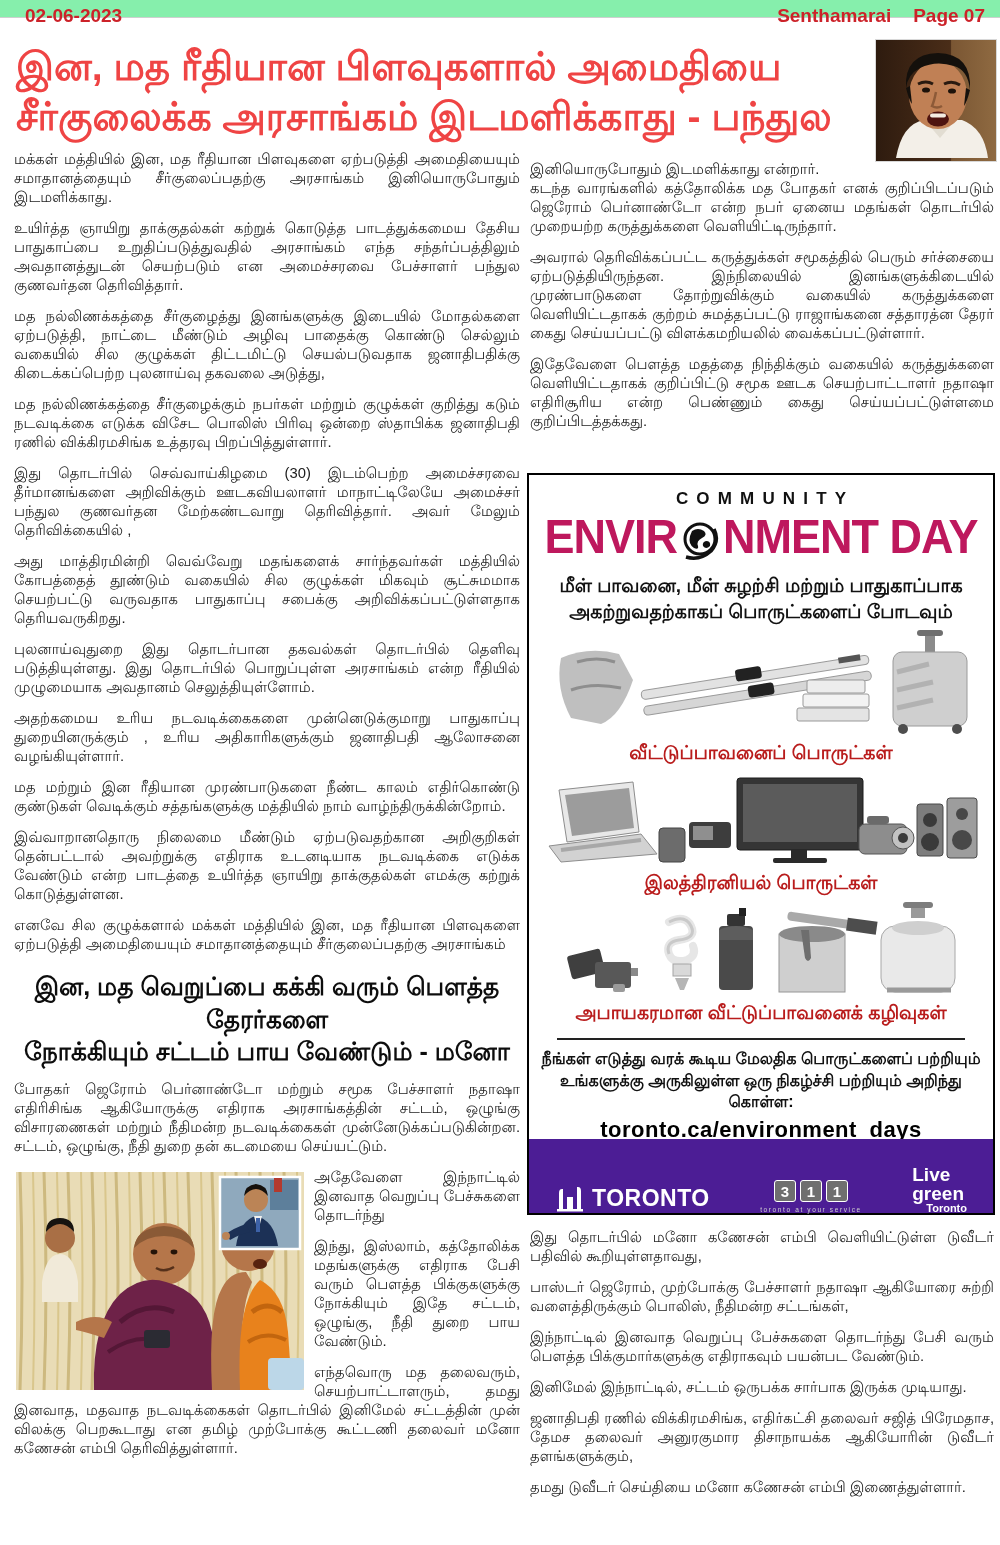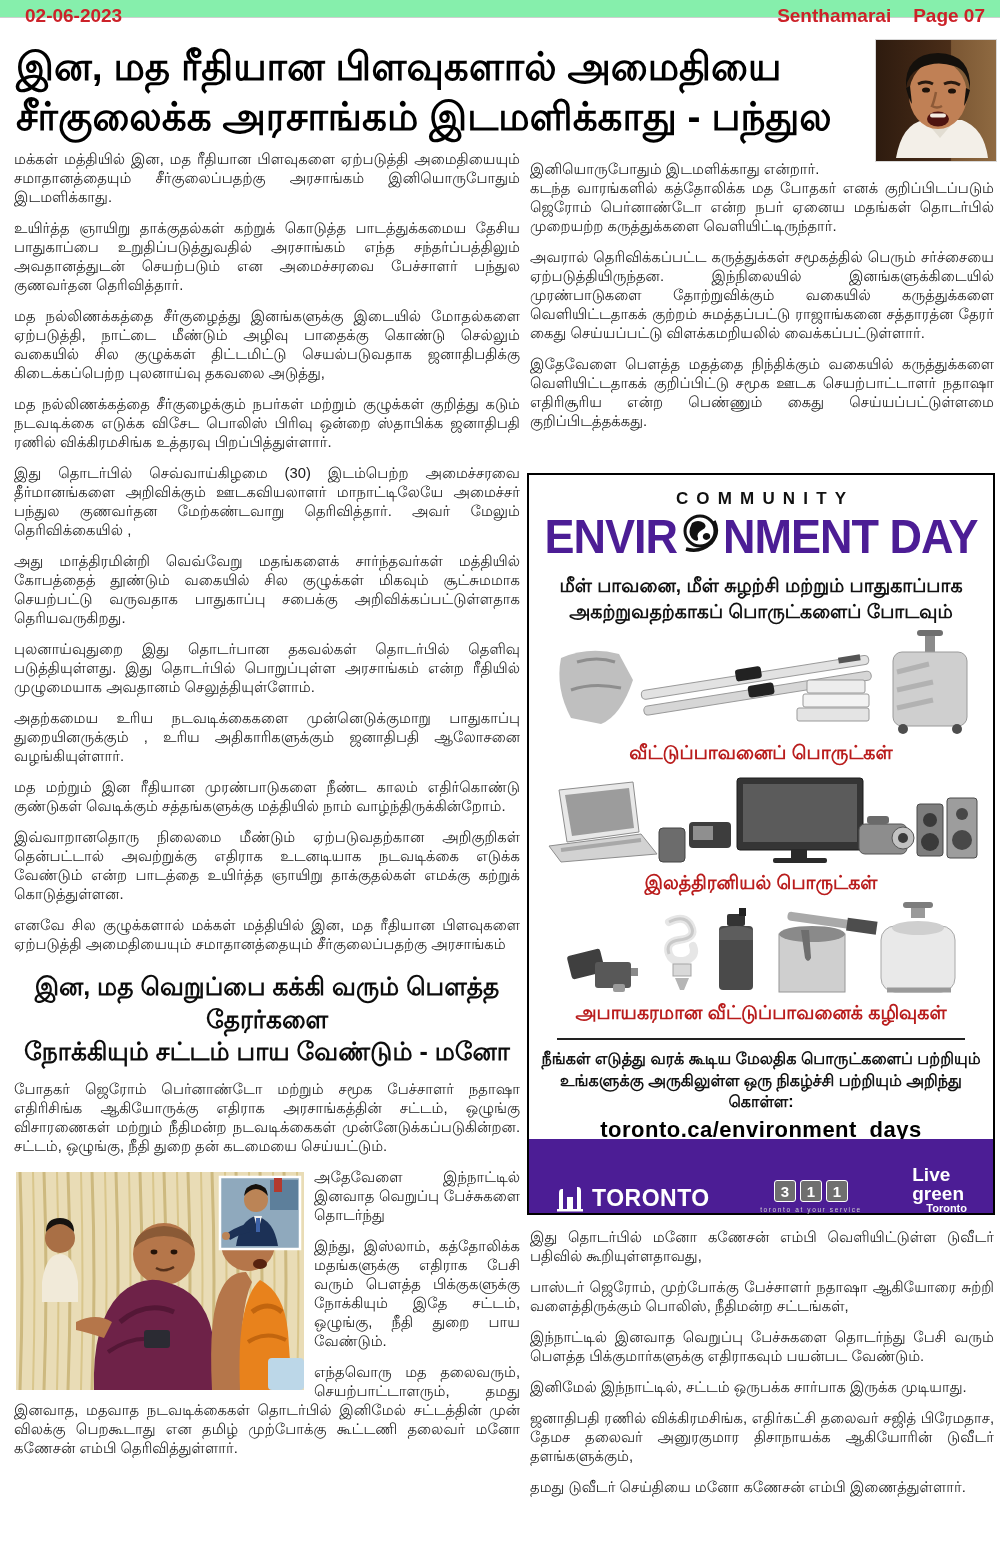--- a/index.html
+++ b/index.html
@@ -10,21 +10,21 @@
   
   .hdr { position:absolute; left:0; top:0; width:1000px; height:18px;
          border-bottom:1px solid #cfcfcf; background:#86efac; }
   .hdr-date { position:absolute; left:25px; top:5px; font-size:19px; font-weight:bold; color:#cc2229; }
   .hdr-section { position:absolute; left:0; right:0; top:7px; text-align:center; font-size:16px; color:#c0392b; }
   .hdr-right { position:absolute; right:15px; top:5px; font-size:19px; font-weight:bold; color:#cc2229; }
   .hdr-right .sp { display:inline-block; width:22px; }
 
   
   .headline1 { position:absolute; left:16px; top:42px; width:850px;
-               font-size:39px; font-weight:bold; color:#000000; line-height:1.28; }
+               font-size:39px; font-weight:bold; color:#ef4444; line-height:1.28; }
   .photo1 { position:absolute; left:875px; top:39px; width:122px; height:123px;
             border:1px solid #d8d8d8; background:#3a2316; }
 
   
   .col-left  { position:absolute; left:14px;  top:150px; width:506px; }
   .col-right-top { position:absolute; left:530px; top:160px; width:464px; }
   .col-right-bot { position:absolute; left:530px; top:1228px; width:464px; }
   .body-p { font-size:14.8px; line-height:19px; text-align:justify; margin-bottom:12px; color:#1c1c1c; }
   .tight { margin-bottom:0; }
 
@@ -33,22 +33,22 @@
                font-size:25px; font-weight:bold; line-height:1.3; color:#0d0d0d; }
   .a2-body { overflow:hidden; }
   .photo2 { float:left; width:288px; height:218px; margin:4px 10px 4px 2px;
             position:relative; background:#e6d9b4; }
 
   
   .adbox { position:absolute; left:527px; top:473px; width:468px; height:742px;
            border:2px solid #000; background:#fff; }
   .ad-community { margin-top:14px; text-align:center; font-size:17px; font-weight:bold;
                   letter-spacing:.48em; text-indent:.48em; color:#111; }
-  .ad-envday { margin-top:2px; display:flex; align-items:flex-start; justify-content:center;
-               font-size:45px; font-weight:bold; letter-spacing:-1px; color:#4c1d95; }
+  .ad-envday { margin-top:2px; display:flex; align-items:flex-end; justify-content:center;
+               font-size:45px; font-weight:bold; letter-spacing:-1px; color:#be185d; }
   .ad-envday .seg { transform:scaleY(1.05); }
   .globe { width:44px; height:44px; margin:0 1px; }
   .ad-sub { margin-top:10px; text-align:center; font-size:19px; font-weight:bold; line-height:1.35; color:#111; }
   .ad-img { display:block; margin:4px auto 0 auto; }
   .ad-cap { text-align:center; font-size:19px; font-weight:bold; color:#b91c1c; margin-top:2px; }
   .ad-rule { width:88%; margin:12px auto 8px auto; border-top:2px solid #222; }
   .ad-info { text-align:center; font-size:16px; font-weight:bold; line-height:1.35; color:#111;margin-top:8px; }
   .ad-url { text-align:center; font-size:22px; font-weight:bold; letter-spacing:.5px; color:#000; margin-top:4px; }
   .ad-footer { position:absolute; left:0; bottom:0; width:100%; height:74px; background:#4c1d95;
                display:flex; align-items:flex-end; justify-content:space-between; padding:0 26px; }

